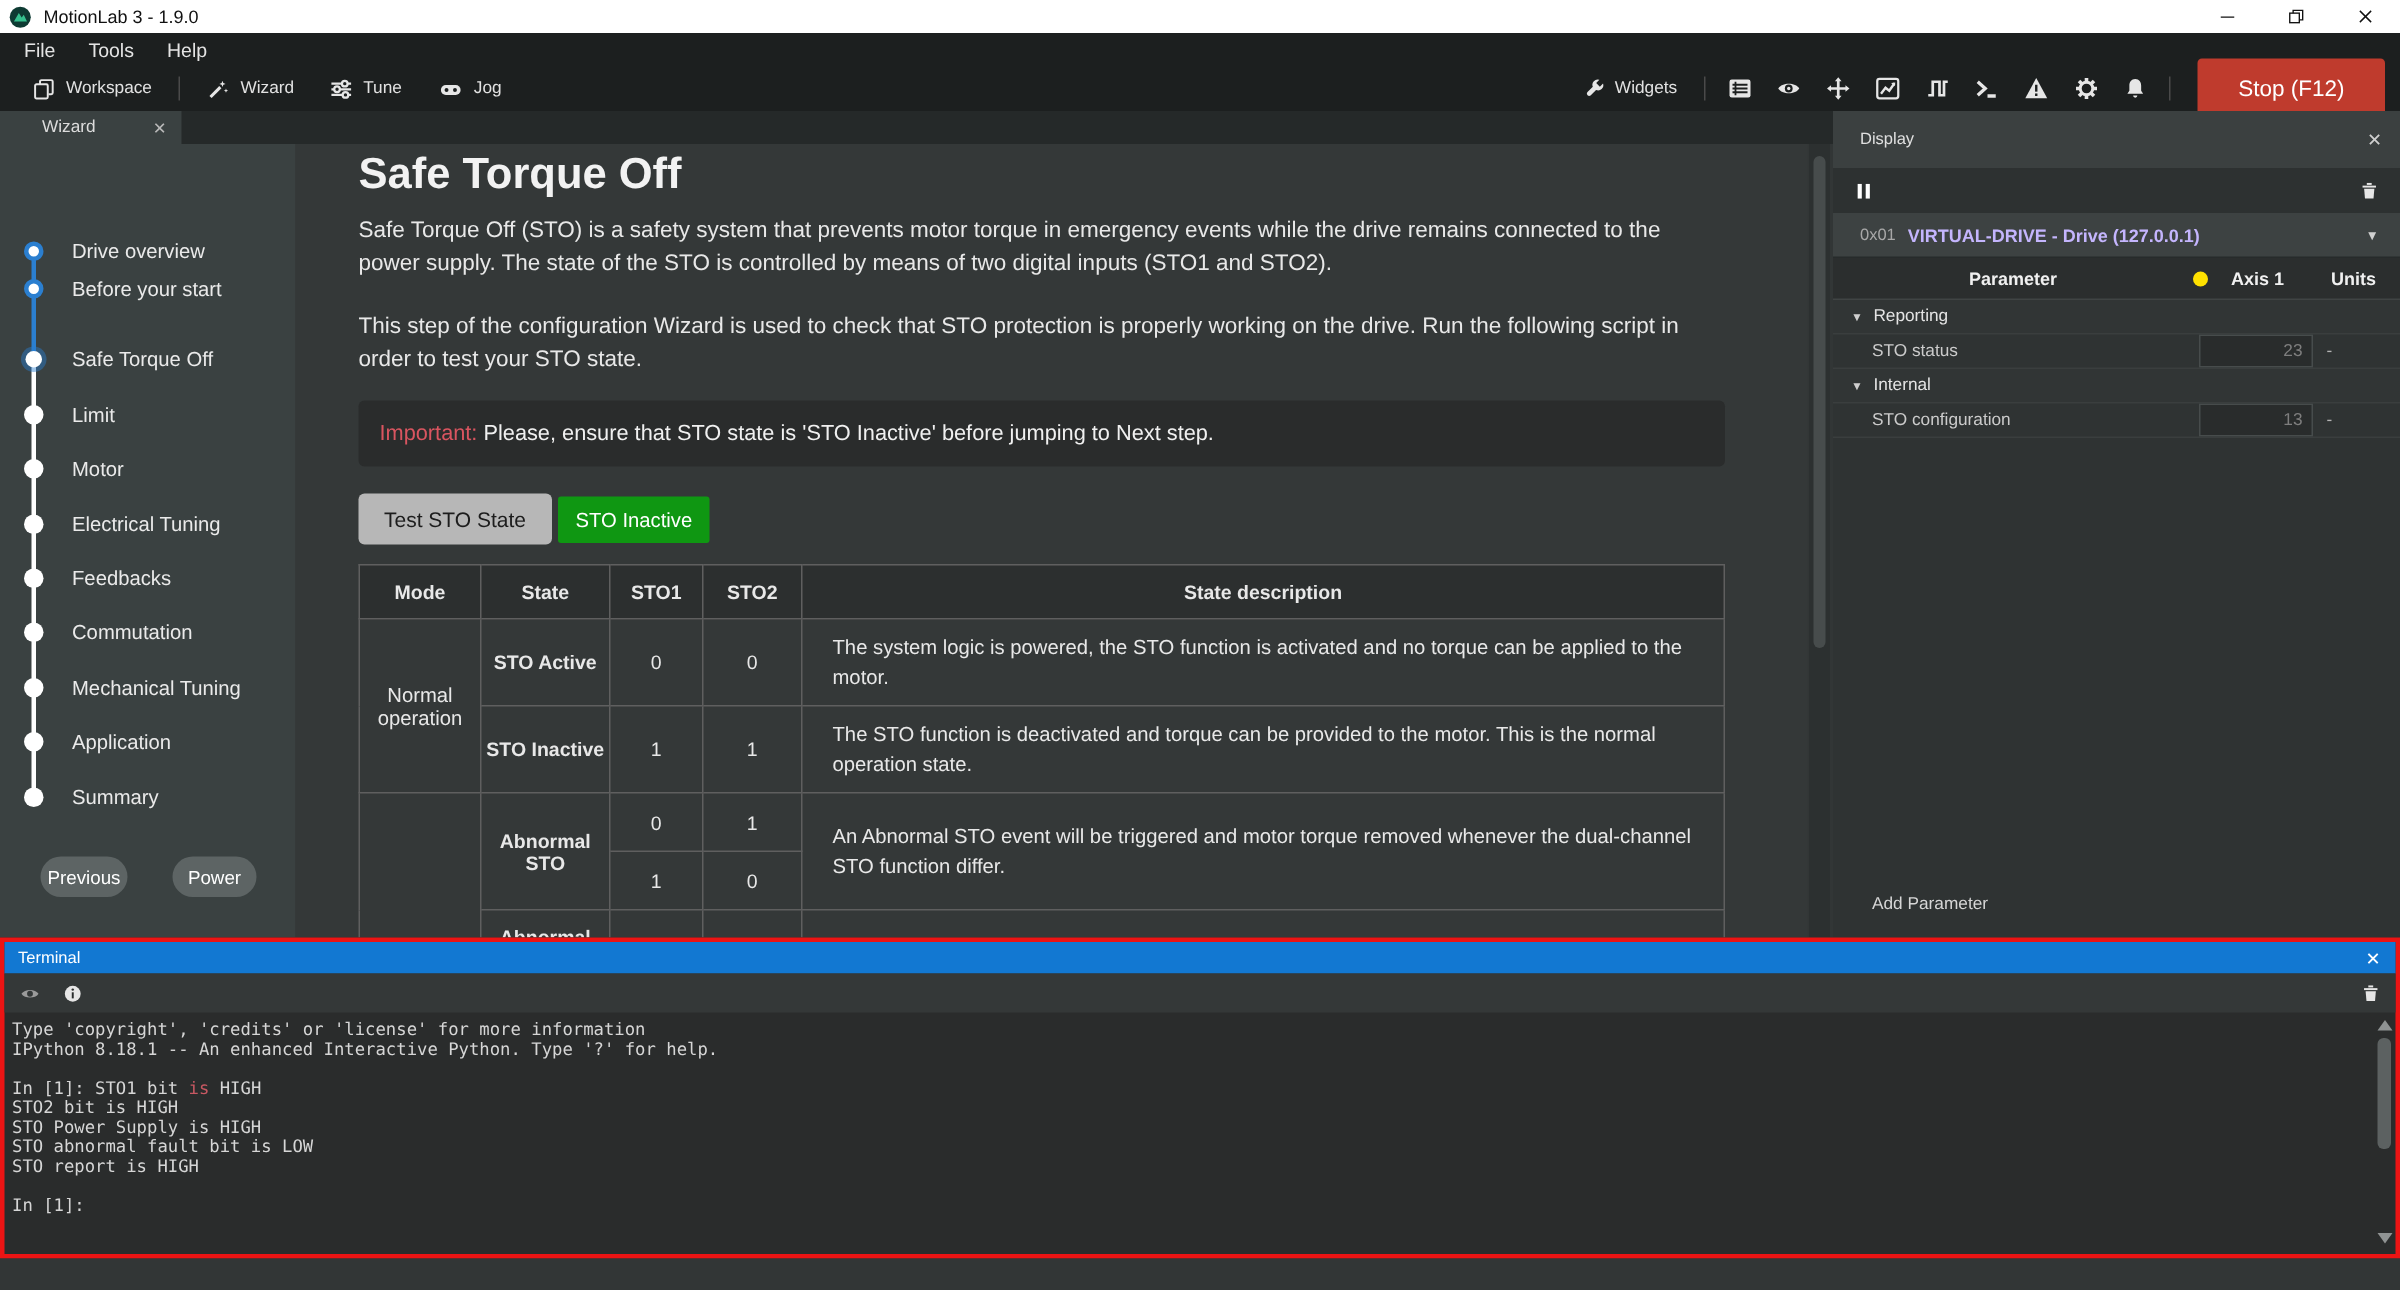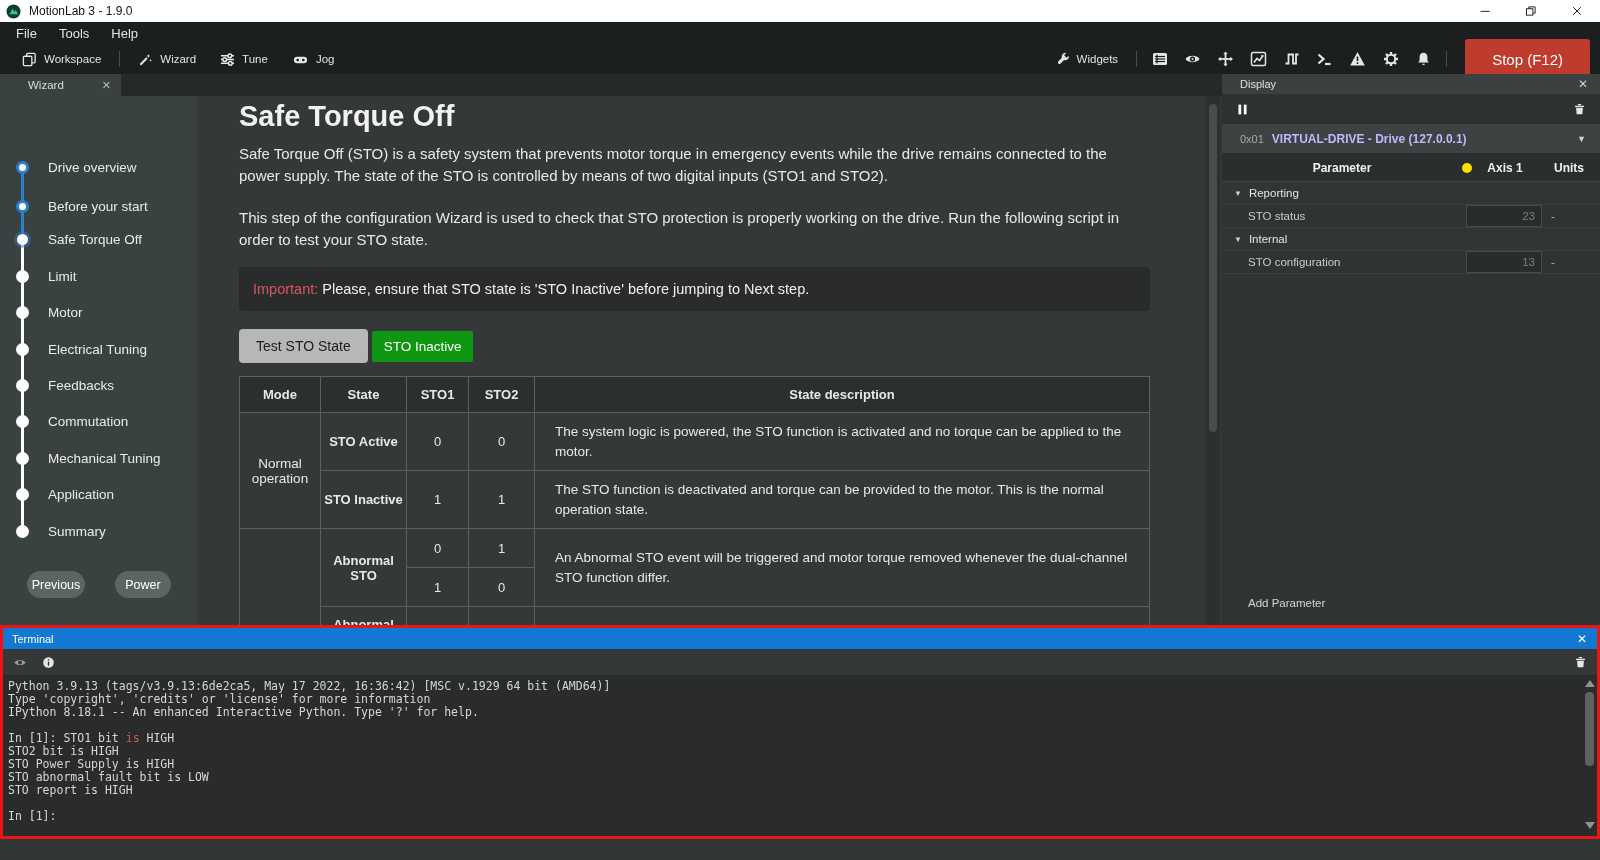--- a/index.html
+++ b/index.html
@@ -65,21 +65,21 @@
   td.desc { font-size:13.5px; padding:8px 20px; line-height:19.5px; vertical-align:middle; }
   tr.row-tall { height:58px; } tr.row-half { height:39px; }
   tr.row-cut { height:80px; } tr.row-cut td { vertical-align:top; padding-top:10px; }
 
   
   .main-scrollbar { position:absolute; left:1206px; top:96px; width:14px; height:529px; background:#2c3030; }
   .main-thumb { position:absolute; left:3px; top:8px; width:8px; height:328px; background:#474c4c; border-radius:4px; }
 
   
   .display { position:absolute; left:1222px; top:74px; width:378px; height:551px; background:#2f3333; }
-  .dp-header { height:20px; background:#3b4040; display:flex; align-items:center; padding:0 12px 0 18px; font-size:11px; color:#e0e0e0; }
+  .dp-header { height:38px; background:#3b4040; display:flex; align-items:center; padding:0 12px 0 18px; font-size:11px; color:#e0e0e0; }
   .dp-close { margin-left:auto; color:#cfcfcf; font-size:12px; background:none; border:none; }
   .dp-toolbar { height:30px; background:#2d3131; display:flex; align-items:center; padding:0 14px; }
   .dp-trash { margin-left:auto; background:none; border:none; display:flex; }
   .dp-drive { height:30px; background:#3d4242; display:flex; align-items:center; padding:0 14px 0 18px; border-bottom:1px solid #272b2b; cursor:default; }
   .drive-id { font-size:11px; color:#a8a8a8; }
   .drive-name { font-size:12px; font-weight:bold; color:#c4b5fd; margin-left:8px; }
   .drive-caret { margin-left:auto; color:#d0d0d0; font-size:9px; }
   .dp-cols { height:28px; background:#2b2e2e; display:flex; align-items:center; font-size:12px; font-weight:bold; color:#f0f0f0; border-bottom:1px solid #404444; }
   .col-param { flex:1; text-align:center; }
   .col-dot { width:10px; height:10px; border-radius:50%; flex:0 0 auto; }
@@ -317,21 +317,21 @@
   </div>
 
   <div class="sidebar">
     <div class="steps" id="steps">
       <div class="line-blue"></div>
       <div class="line-white"></div>
     <div class="step" style="top: 53px;">
           <span class="dot done"></span>
           <span class="step-label">Drive overview</span>
         </div>
-        <div class="step" style="top: 92px;">
+        <div class="step" style="top: 78px;">
           <span class="dot done"></span>
           <span class="step-label">Before your start</span>
         </div>
         <div class="step" style="top: 125.8px;">
           <span class="dot current"></span>
           <span class="step-label">Safe Torque Off</span>
         </div>
         <div class="step" style="top: 162.2px;">
           <span class="dot todo"></span>
           <span class="step-label">Limit</span>
@@ -522,21 +522,20 @@
             <svg viewBox="0 0 16 16" width="13" height="14">
               <rect x="2.5" y="4" width="11" height="1.6" fill="#e6e6e6"></rect>
               <rect x="6" y="1.8" width="4" height="1.6" fill="#e6e6e6"></rect>
               <path d="M3.8 6.5 H12.2 L11.5 14.5 H4.5 Z" fill="#e6e6e6"></path>
             </svg>
           </span>
         </button>
     </div>
     <div class="term-body">
       <div id="term-lines">
-          <div class="term-line"><span>Python 3.9.13 (tags/v3.9.13:6de2ca5, May 17 2022, 16:36:42) [MSC v.1929 64 bit (AMD64)]</span></div>
           <div class="term-line"><span>Type 'copyright', 'credits' or 'license' for more information</span></div>
           <div class="term-line"><span>IPython 8.18.1 -- An enhanced Interactive Python. Type '?' for help.</span></div>
           <div class="term-line">&nbsp;</div>
           <div class="term-line"><span>In [1]: STO1 bit </span><span style="color: rgb(199, 88, 98);">is</span><span> HIGH</span></div>
           <div class="term-line"><span>STO2 bit is HIGH</span></div>
           <div class="term-line"><span>STO Power Supply is HIGH</span></div>
           <div class="term-line"><span>STO abnormal fault bit is LOW</span></div>
           <div class="term-line"><span>STO report is HIGH</span></div>
           <div class="term-line">&nbsp;</div>
           <div class="term-line"><span>In [1]:</span></div>

